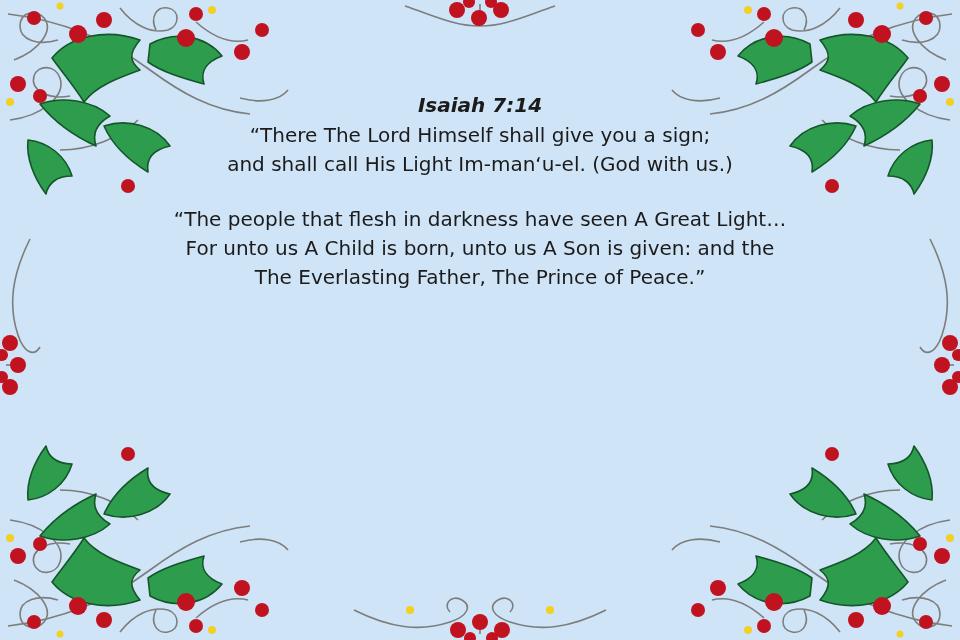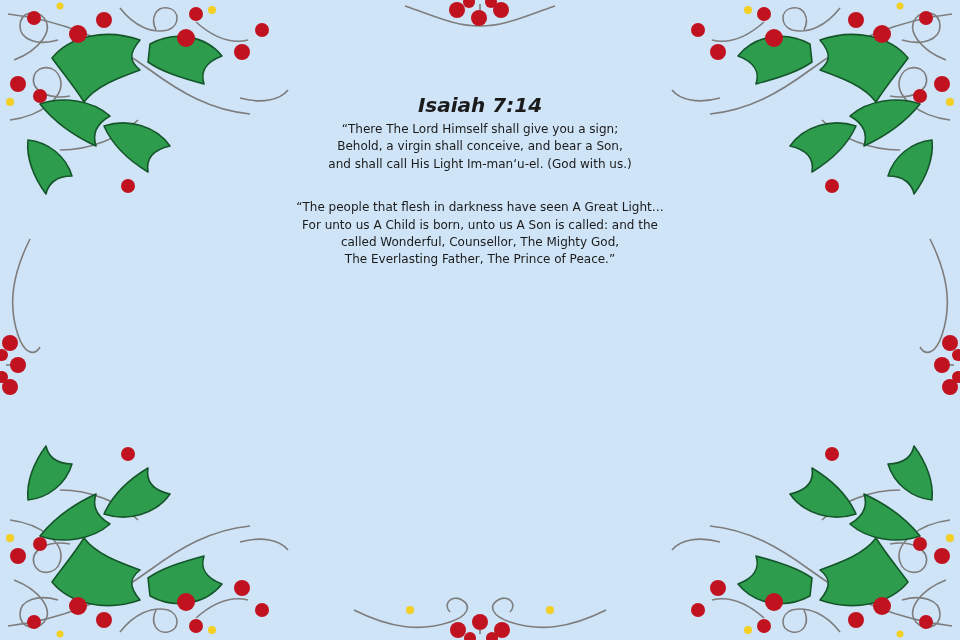--- a/index.html
+++ b/index.html
@@ -56,21 +56,21 @@
   .verse { margin-bottom: 26px; }
   .verse:last-child { margin-bottom: 0; }
   .ref {
     font-weight: bold;
     font-style: italic;
     font-size: 20px;
     line-height: 1.35;
     margin-bottom: 2px;
   }
   .body-line {
-    font-size: 12px;
+    font-size: 20px;
     line-height: 1.45;
     white-space: pre;
   }
 </style>
 </head>
 <body>
 
 <div id="card">
 
   <div class="corner c-tl">
@@ -292,26 +292,24 @@
         <circle cx="2" cy="142" r="6"></circle>
       </g>
     </svg>
   </div>
 
   <div id="verses">
 
     <div class="verse">
       <div class="ref">Isaiah 7:14</div>
       <div class="body-line">“There The Lord Himself shall give you a sign;</div>
-      <div class="body-line">Behold, a virgin shall conceive, and bear a Son,</div>
       <div class="body-line">and shall call His Light Im-man‘u-el. (God with us.)</div>
     </div>
 
     <div class="verse">
       <div class="body-line">“The people that flesh in darkness have seen A Great Light…</div>
-      <div class="body-line">For unto us A Child is born, unto us A Son is called: and the</div>
-      <div class="body-line">called Wonderful, Counsellor, The Mighty God,</div>
+      <div class="body-line">For unto us A Child is born, unto us A Son is given: and the</div>
       <div class="body-line">The Everlasting Father, The Prince of Peace.”</div>
     </div>
 
 
   </div>
 </div>
 
 </body></html>

